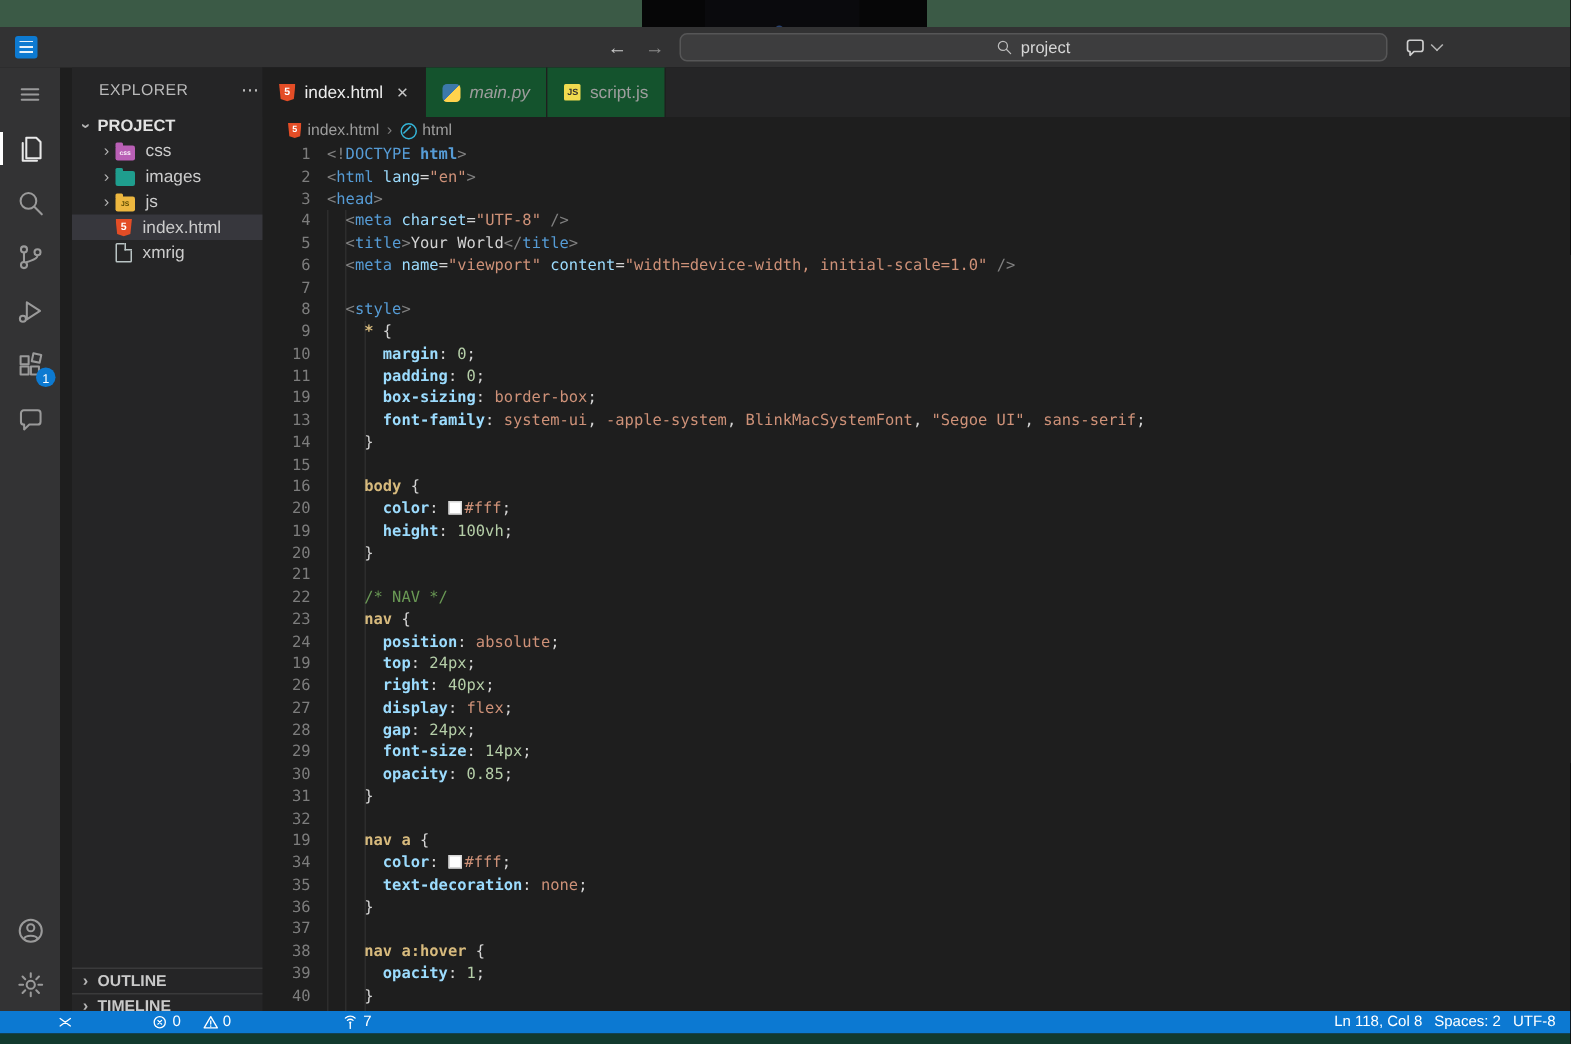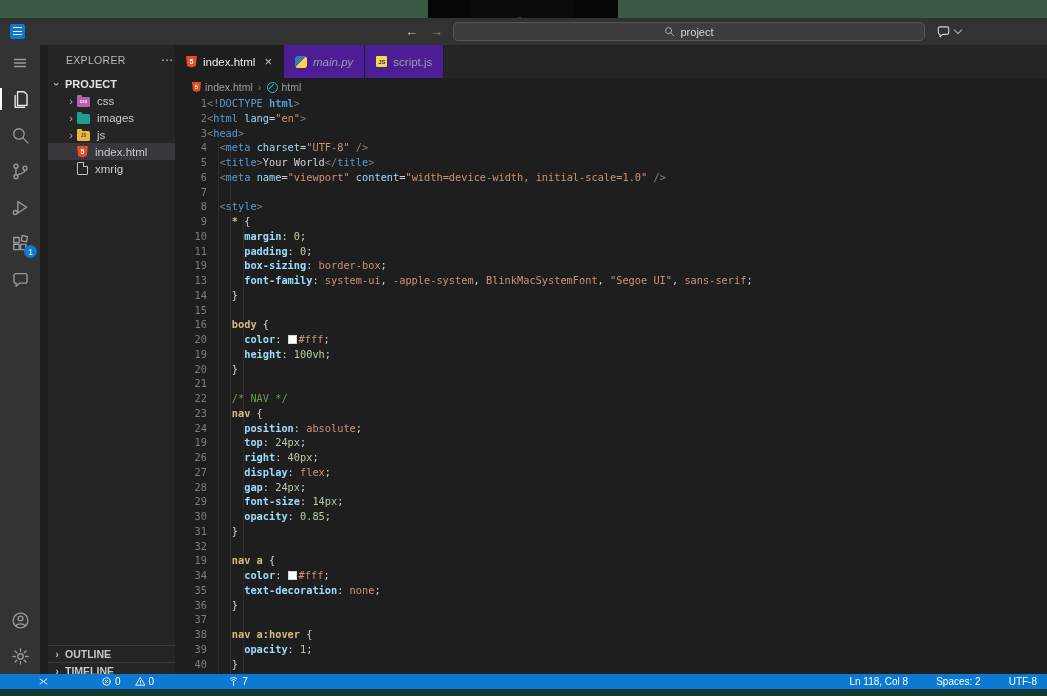--- a/index.html
+++ b/index.html
@@ -62,52 +62,52 @@
     color:#fff;font-size:7px;font-weight:bold;display:flex;align-items:center;justify-content:center;font-family:"Liberation Sans",sans-serif;}
   .fi-python{width:12px;height:12px;border-radius:3px;background:linear-gradient(135deg,#3c78aa 0 50%,#ffd34d 50% 100%);}
   .fi-js{width:11px;height:11px;background:#f0db4f;color:#32322c;font-size:6px;font-weight:bold;display:flex;align-items:center;justify-content:center;border-radius:1px;font-family:"Liberation Sans",sans-serif;}
   .fi-file{width:9px;height:11px;border:1px solid #b9c4c4;border-radius:1px;background:transparent;}
   .fi-file::before{content:"";position:absolute;right:-1px;top:-1px;width:4px;height:4px;background:#252526;border-left:1px solid #b9c4c4;border-bottom:1px solid #b9c4c4;}
   .fi-symbol{width:9px;height:9px;border:1.3px solid #35b5d8;border-radius:50%;}
   .fi-symbol::before{content:"";position:absolute;left:0.5px;top:3.3px;width:7px;height:1.3px;background:#35b5d8;transform:rotate(-45deg);}
   
   .editor{position:absolute;left:175px;top:45px;width:872px;height:629px;background:#1e1e1e;}
   .tab-bar{height:33px;background:#252526;display:flex;align-items:stretch;}
-  .tab{display:flex;align-items:center;gap:6px;padding:0 11px;font-size:11.5px;color:#9d9d9d;background:#4c1d95;border-right:1px solid #1f1f1f;cursor:default;}
+  .tab{display:flex;align-items:center;gap:6px;padding:0 11px;font-size:11.5px;color:#9d9d9d;background:#14532d;border-right:1px solid #1f1f1f;cursor:default;}
   .tab.active{background:#1e1e1e;color:#eeeeee;}
   .tab.preview .tab-label{font-style:italic;}
   .tab .close{font-size:13px;color:#c8c8c8;margin-left:3px;line-height:1;}
   .tab .fi{margin-right:0;}
   .breadcrumb{height:16px;display:flex;align-items:center;gap:5px;padding-left:17px;font-size:10.5px;color:#9d9d9d;margin-top:1px;}
   .bc-item{display:flex;align-items:center;gap:4px;}
   .bc-sep{color:#7d7d7d;font-size:11px;}
   .breadcrumb .fi{margin-right:0;}
   .breadcrumb .fi-html{width:9px;height:10px;font-size:6px;}
   .code{position:absolute;left:0;top:51px;right:0;bottom:0;overflow:hidden;font-family:"DejaVu Sans Mono",monospace;font-size:10.3px;}
   .guide{position:absolute;width:1px;background:rgba(255,255,255,.065);}
   .g0{left:43px;top:44px;bottom:0;} .g1{left:55.4px;top:44px;bottom:0;} .g2{left:67.8px;top:118px;bottom:0;}
   .line{display:flex;height:14.75px;line-height:14.75px;}
   .ln{width:32px;text-align:right;color:#7d7d7d;flex:none;}
-  .lc{white-space:pre;color:#d4d4d4;}
+  .lc{margin-left:11px;white-space:pre;color:#d4d4d4;}
   .tk-p{color:#808080;} .tk-t{color:#569cd6;} .tk-tb{color:#569cd6;font-weight:bold;}
   .tk-a{color:#9cdcfe;} .tk-o{color:#d4d4d4;} .tk-s{color:#ce9178;} .tk-d{color:#d4d4d4;}
   .tk-sel{color:#d7ba7d;font-weight:bold;} .tk-pr{color:#9cdcfe;font-weight:bold;}
   .tk-v{color:#ce9178;} .tk-n{color:#b5cea8;} .tk-c{color:#6a9955;}
   .swatch{display:inline-block;width:7px;height:7px;border:1px solid #d6d6d6;margin:0 2px 0 0;vertical-align:-1px;}
   
   .status-bar{position:absolute;left:0;top:674px;width:100%;height:15px;color:#fff;display:flex;justify-content:space-between;font-size:10px;}
   .sb-left,.sb-right{display:flex;align-items:center;}
   .sb-item{display:flex;align-items:center;gap:3px;white-space:nowrap;}
   .sb-item .icon{display:flex;}
   .sb-item svg{width:11px;height:11px;stroke:#fff;fill:none;stroke-width:1.3;stroke-linecap:round;stroke-linejoin:round;}
   .sb-left .sb-item:nth-child(1){margin-left:38px;}
   .sb-left .sb-item:nth-child(2){margin-left:52px;}
   .sb-left .sb-item:nth-child(3){margin-left:14px;}
   .sb-left .sb-item:nth-child(4){margin-left:74px;}
-  .sb-right{gap:28px;padding-right:10px;}
+  .sb-right{gap:8px;padding-right:10px;}
 </style>
 </head>
 <body>
 
 <div class="screen">
   <div class="top-strip"></div>
   <div class="notch-wide"></div>
   <div class="notch-deep">
     <span class="cam-dot"></span>
   </div>

